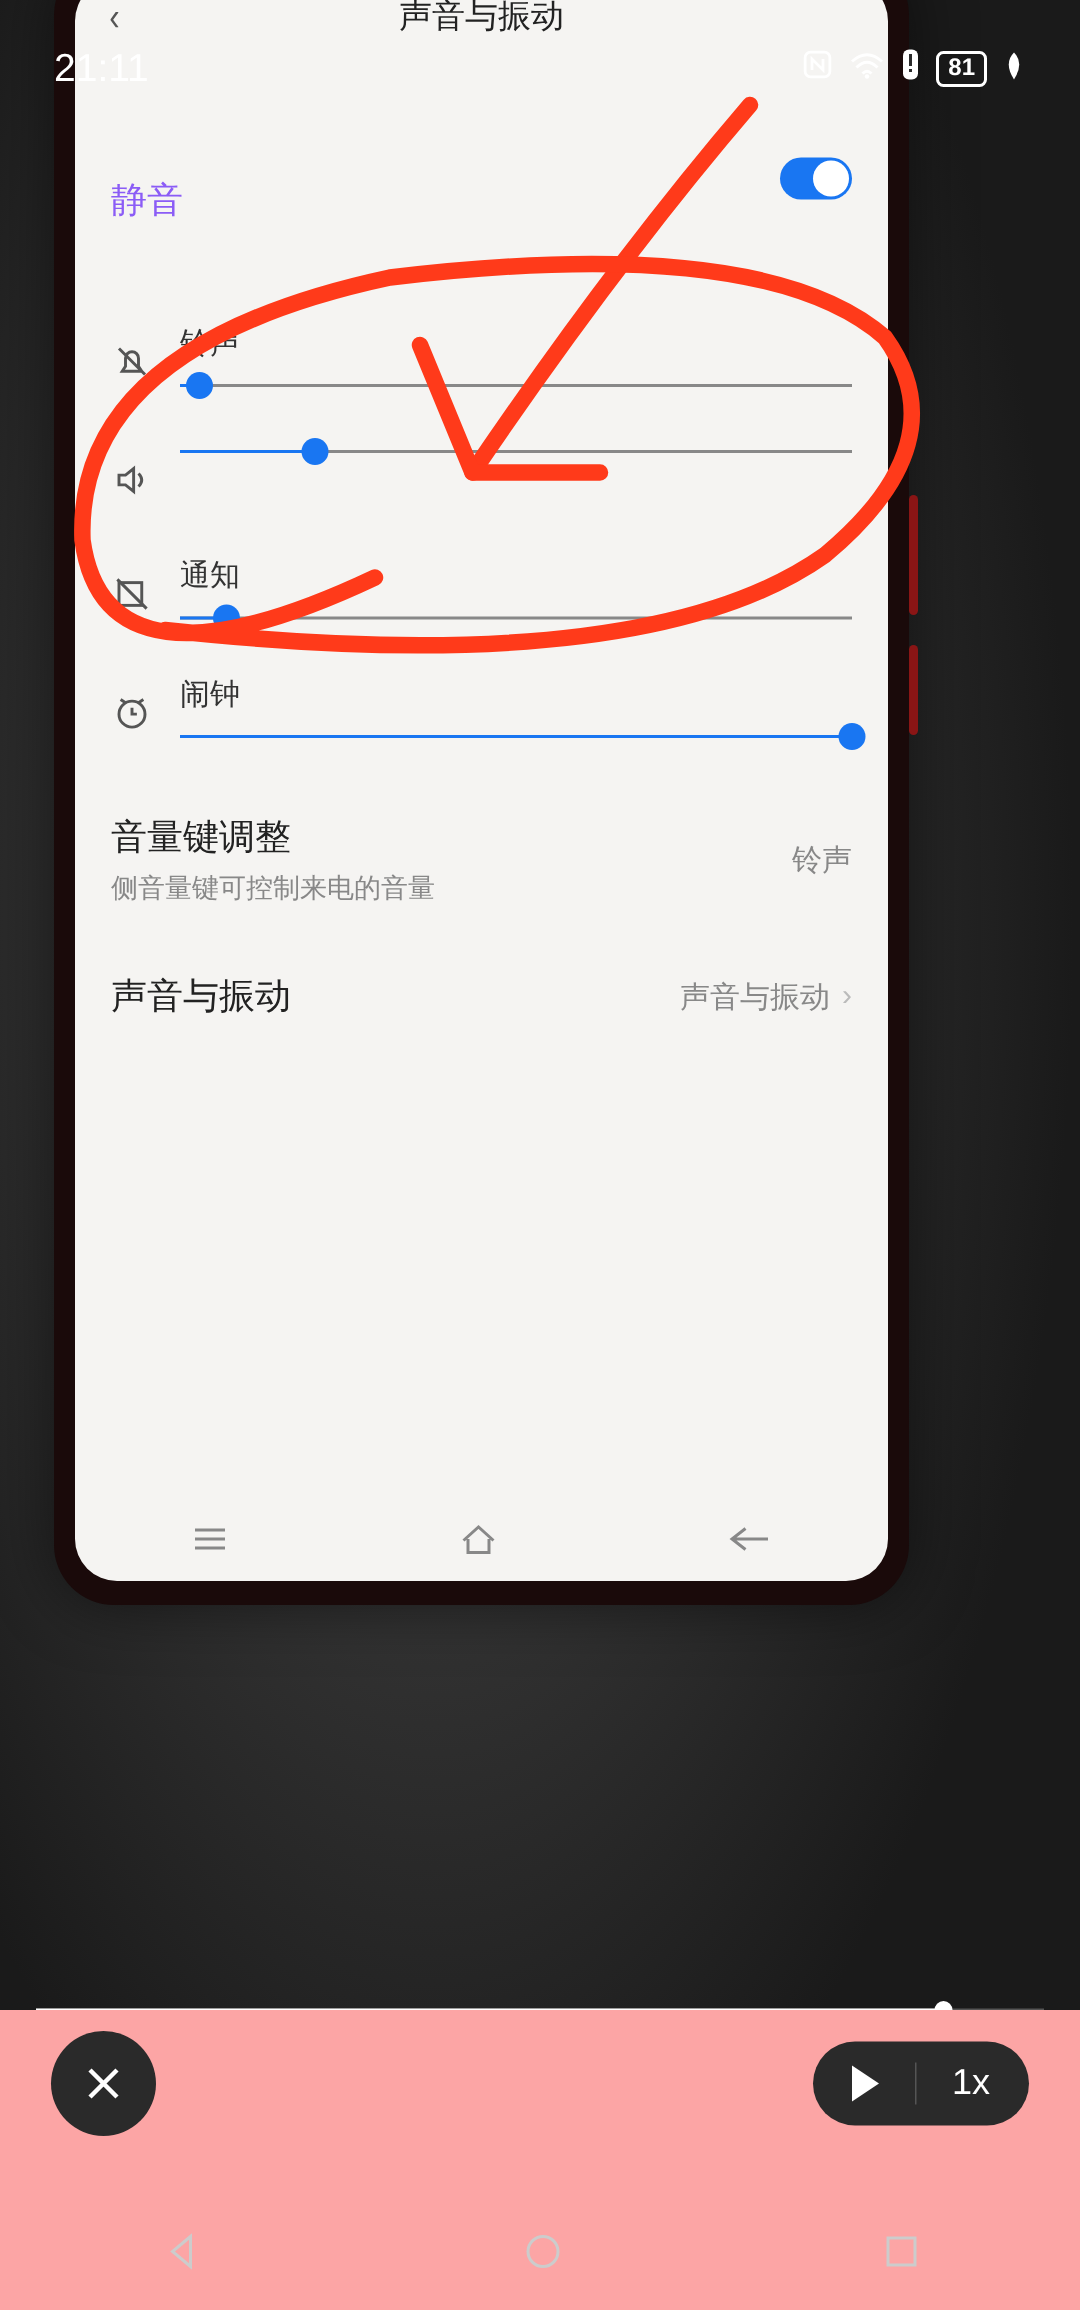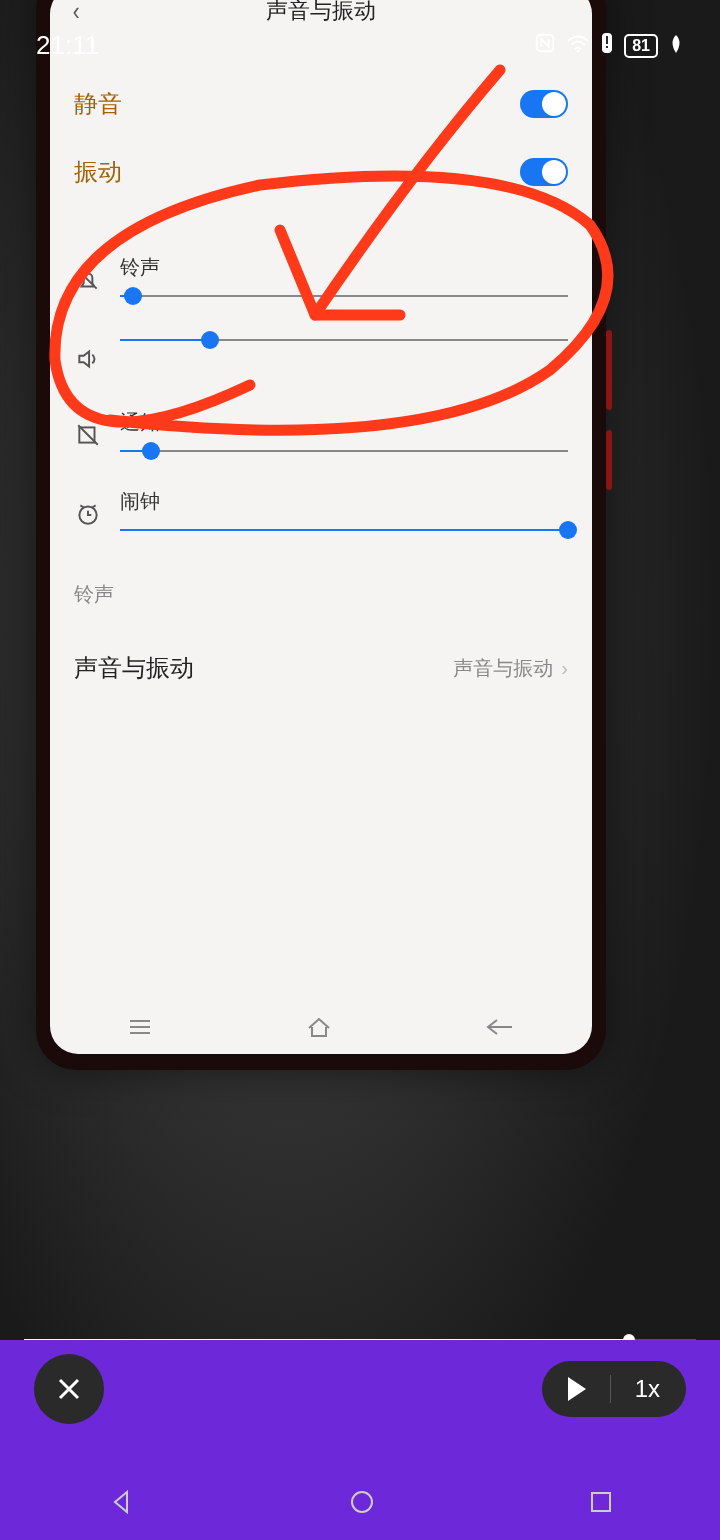--- a/index.html
+++ b/index.html
@@ -41,21 +41,21 @@
       text-align: center; font-size: 22px; color: #222;
     }
     .back-chevron {
       position: absolute; left: 22px; top: 10px;
       font-size: 26px; color: #555; transform: scaleX(0.8);
     }
     .row {
       display: flex; align-items: center; justify-content: space-between;
       padding: 18px 0;
     }
-    .row-label { font-size: 24px; color: #a16207; }
+    .row-label { font-size: 24px; color: #8b5cf6; margin-top: 29px; }
     .toggle {
       width: 48px; height: 28px; border-radius: 14px;
       background: #1976f2; position: relative;
     }
     .toggle::after {
       content: ""; position: absolute; right: 2px; top: 2px;
       width: 24px; height: 24px; border-radius: 50%; background: #fff;
     }
     .slider-block { padding: 28px 0 8px; display: flex; align-items: flex-start; gap: 18px; }
     .slider-icon { width: 28px; height: 28px; display:flex; align-items:center; justify-content:center; margin-top: 12px; }
@@ -83,21 +83,21 @@
     .outer-status-right { display:flex; align-items:center; gap:10px; }
     .battery-box { border:2px solid #fff; border-radius:5px; padding:1px 6px; font-size:16px; font-weight:600;}
     
     .annotation {
       position:absolute; z-index:40; pointer-events:none;
       left: 30px; top: 55px; width: 600px; height: 430px;
     }
     
     .video-controls {
       position:absolute; bottom:0; left:0; right:0; height:200px;
-      background:#6d28d9;
+      background:#fca5a5;
     }
     .progress {
       position:absolute; bottom:198px; left:24px; right:24px; height:3px; background:#555;
     }
     .progress-fill { height:3px; background:#fff; width:90%; position:relative;}
     .progress-fill::after{content:"";position:absolute;right:-6px;top:-5px;width:12px;height:12px;border-radius:50%;background:#fff;}
     .controls-row {
       position:absolute; bottom:116px; left:0; right:0; padding:0 34px;
       display:flex; justify-content:space-between; align-items:center;
     }
@@ -149,24 +149,20 @@
   <div class="screen">
     <div class="back-chevron">‹</div>
     <div class="page-header">声音与振动</div>
 
     <div style="height:34px"></div>
 
     <div class="row">
       <span class="row-label">静音</span>
       <div class="toggle"></div>
     </div>
-    <div class="row">
-      <span class="row-label">振动</span>
-      <div class="toggle"></div>
-    </div>
 
     <div style="height:20px"></div>
 
     <div class="slider-block">
       <div class="slider-icon">
         <svg width="26" height="26" viewBox="0 0 24 24">
             <path d="M6 18 h12 l-2-3 V10 a4 4 0 0 0-8 0 v5 z M4 4 l16 16" stroke="#555" stroke-width="1.8" fill="none"></path>
           </svg>
       </div>
       <div class="slider-body">
@@ -220,20 +216,24 @@
         <div class="slider-track">
           <div class="slider-fill" style="width:100%"></div>
             <div class="slider-thumb" style="left:100%"></div>
         </div>
       </div>
     </div>
 
     <div style="height:20px"></div>
 
     <div class="option-row">
+      <div class="option-left">
+        <span class="option-title">音量键调整</span>
+        <span class="option-sub">侧音量键可控制来电的音量</span>
+      </div>
       <span class="option-value">铃声</span>
     </div>
 
     <div class="option-row">
       <span class="option-title">声音与振动</span>
       <span class="option-value">
         <span>声音与振动</span>
         <span style="color:#bbb">›</span>
       </span>
     </div>

